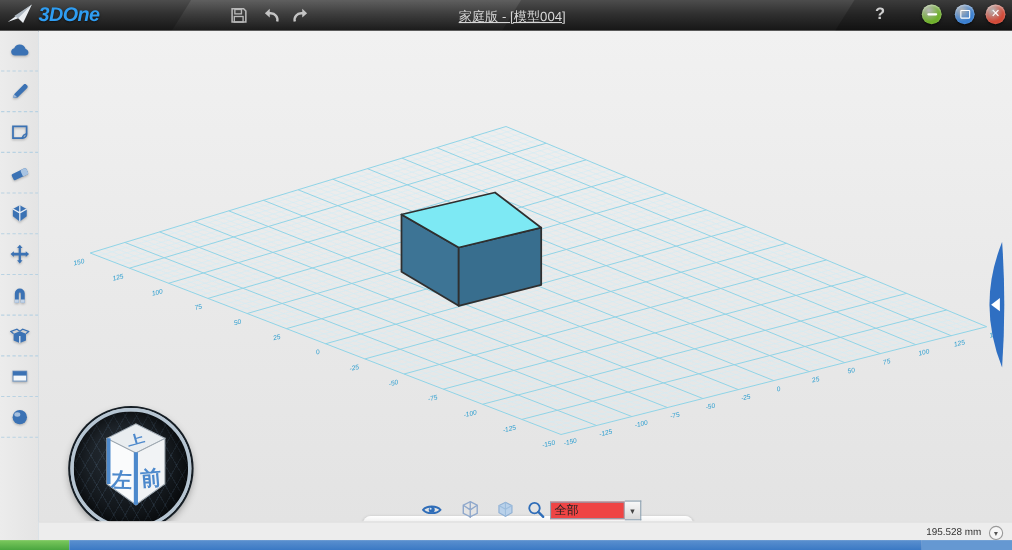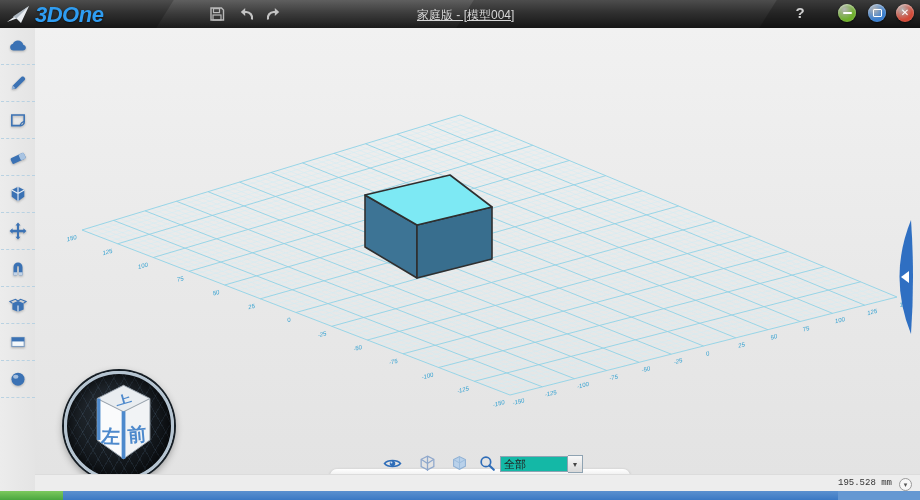--- a/index.html
+++ b/index.html
@@ -9,21 +9,21 @@
   
   .titlebar{position:absolute;left:0;top:0;width:920px;height:28px;
     background:linear-gradient(180deg,#4d4d4d 0%,#303030 45%,#161616 100%);
     border-bottom:1px solid #000;}
   .tb-sheen{position:absolute;left:165px;top:0;width:300px;height:28px;
     background:linear-gradient(180deg,rgba(255,255,255,.10),rgba(255,255,255,.02));
     transform:skewX(-32deg);}
   .tb-dark{position:absolute;left:768px;top:0;width:200px;height:28px;
     background:rgba(0,0,0,.22);transform:skewX(-32deg);}
   .logo{position:absolute;left:6px;top:2px;display:flex;align-items:center;gap:5px;}
-  .logo-text{font-size:22px;font-weight:bold;font-style:italic;color:#2f9df2;
+  .logo-text{font-size:18px;font-weight:bold;font-style:italic;color:#2f9df2;
     letter-spacing:-.5px;text-shadow:0 1px 2px rgba(0,0,0,.6);}
   .tb-tool{position:absolute;top:5px;width:18px;height:18px;cursor:pointer;}
   .tb-title{position:absolute;left:417px;top:7px;font-size:12px;color:#d6d6d6;text-decoration:underline;}
   .tb-help{position:absolute;left:792px;top:4px;font-size:15px;font-weight:bold;color:#cfcfcf;width:16px;text-align:center;cursor:pointer;}
   .winbtn{position:absolute;top:4px;width:18px;height:18px;border-radius:50%;
     box-shadow:inset 0 1px 2px rgba(255,255,255,.55),0 1px 2px rgba(0,0,0,.6);
     display:flex;align-items:center;justify-content:center;cursor:pointer;}
   .winbtn .bar{width:9px;height:2px;background:#fff;border-radius:1px;}
   .winbtn .sq{width:7px;height:6px;border:1.5px solid #fff;border-radius:1px;}
   .winbtn .x{color:#fff;font-size:10px;font-weight:bold;line-height:10px;}
@@ -52,31 +52,31 @@
     cursor:pointer;}
 
   
   .expand-tab{position:absolute;left:884px;top:218px;cursor:pointer;}
 
   
   .shelf{position:absolute;left:330px;top:469px;width:300px;height:14px;border-radius:7px;
     background:linear-gradient(180deg,#ffffff,#d8d8d8);box-shadow:0 1px 3px rgba(0,0,0,.3);}
   .btool{position:absolute;top:453px;height:20px;display:flex;align-items:center;cursor:pointer;}
   .dropdown{position:absolute;left:500px;top:455px;display:flex;align-items:center;cursor:pointer;}
-  .dd-field{width:60px;height:14px;background:#14b8a6;border:1px solid #8fa3b2;
+  .dd-field{width:60px;height:14px;background:#ef4444;border:1px solid #8fa3b2;
     font-size:11px;line-height:14px;padding:0 3px;color:#222;}
   .dd-btn{width:14px;height:16px;background:linear-gradient(180deg,#f8f8f8,#d9d9d9);
     border:1px solid #8fa3b2;border-left:none;font-size:8px;color:#444;
     display:flex;align-items:center;justify-content:center;}
 
   
   .statusrow{position:absolute;left:35px;top:474px;width:885px;height:17px;
     background:#ededed;border-top:1px solid #dcdcdc;}
   .measure{position:absolute;right:28px;top:3px;font-size:9px;color:#333;
-    font-family:Liberation Mono, monospace;}
+    font-family:Liberation Sans, sans-serif;}
   .unit-btn{position:absolute;right:8px;top:3px;width:11px;height:11px;border-radius:50%;
     border:1px solid #9a9a9a;background:#f7f7f7;font-size:7px;color:#555;
     display:flex;align-items:center;justify-content:center;cursor:pointer;}
   .strip{position:absolute;left:0;top:491px;height:9px;}
 </style>
 </head>
 <body>
 
 <div id="app">
 

